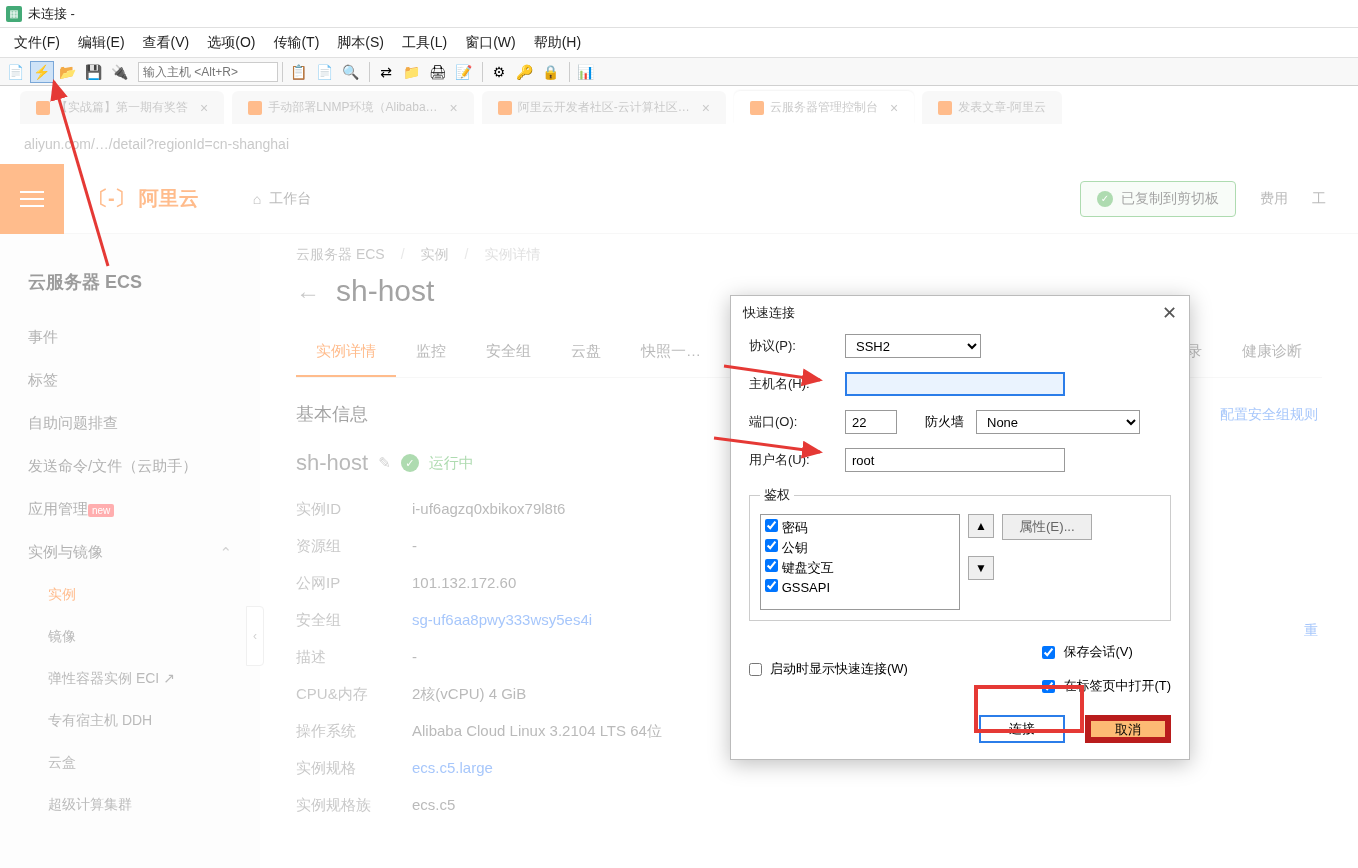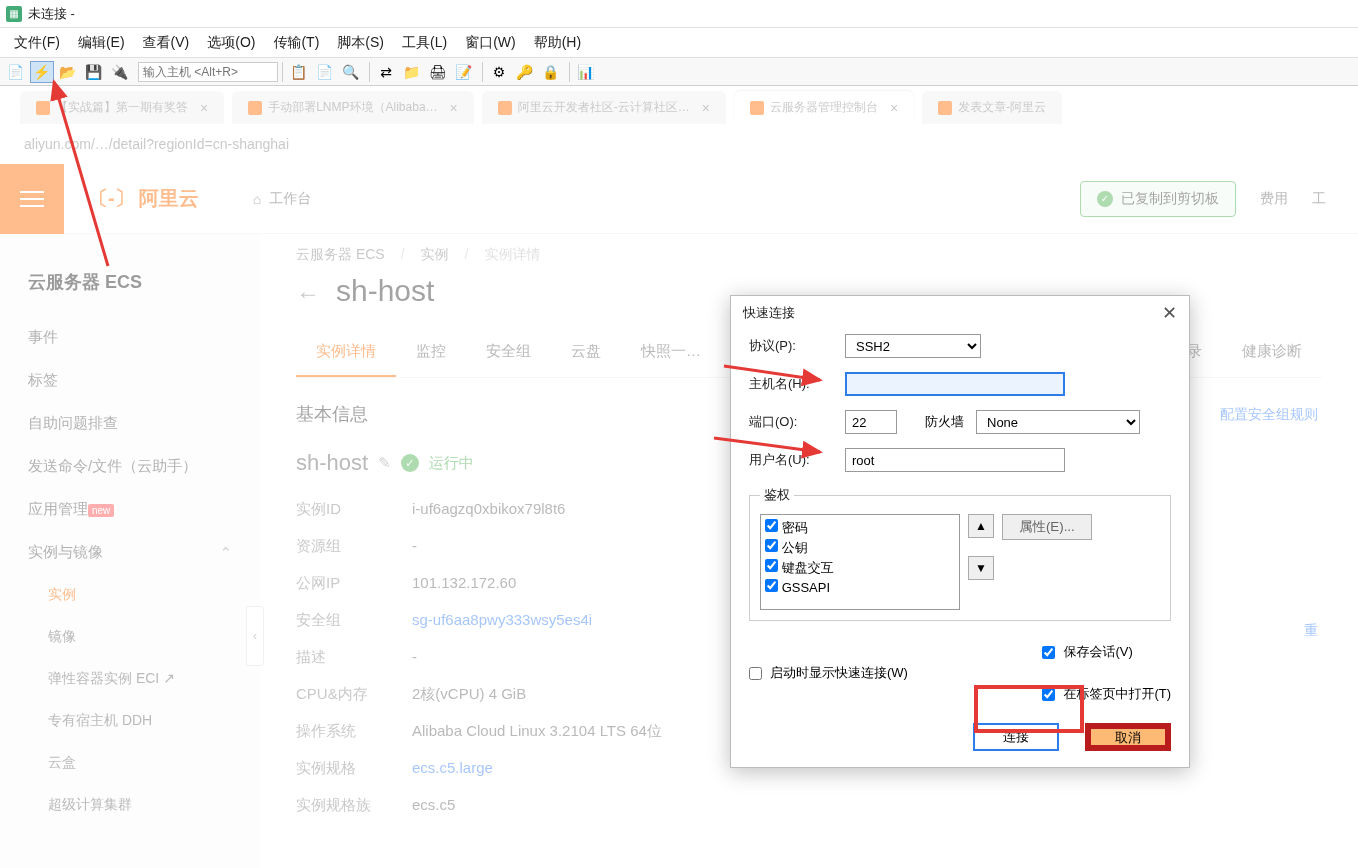--- a/index.html
+++ b/index.html
@@ -89,22 +89,22 @@
 .fieldset { border:1px solid #ccc;padding:10px;margin-top:6px;margin-bottom:14px;}
 .fieldset-legend { font-size:13px;color:#222;padding:0 4px;}
 .fs-body { display:flex;gap:8px;}
 .auth-list { width:200px;height:96px;border:1px solid #999;padding:4px;overflow:auto;}
 .auth-list label { display:block;margin-bottom:2px;}
 .updown { display:flex;flex-direction:column;gap:18px;}
 .sq-btn { width:26px;height:24px;border:1px solid #aaa;background:#efefef;display:flex;align-items:center;justify-content:center;font-size:12px;}
 .prop-btn { height:26px;width:90px;border:1px solid #aaa;background:#efefef;color:#666;}
 .chk-row { display:flex;align-items:center;gap:8px;margin-bottom:8px;}
 .dlg-bottom { display:flex;justify-content:space-between;align-items:center;padding-top:8px;}
-.right-chks { display:flex;flex-direction:column;gap:16px;align-items:flex-start;}
-.dlg-btns { display:flex;gap:26px;justify-content:flex-end;margin-top:12px;}
+.right-chks { display:flex;flex-direction:column;gap:8px;align-items:flex-start;}
+.dlg-btns { display:flex;gap:20px;justify-content:flex-end;margin-top:12px;}
 .btn { height:28px;width:86px;border:6px solid #b91c1c;background:#fdba74;font-size:13px;}
 .btn.primary { border:2px solid #2b7de9;background:#fff;}
 .red-box { position:absolute;border:4px solid #e53935;pointer-events:none;z-index:25;}
 .red-box.b1 { left:974px;top:685px;width:110px;height:48px;}
 
 
 .arrow { position:absolute;z-index:30;pointer-events:none;}
 .arrow svg { overflow:visible;}
 </style>
 </head>

